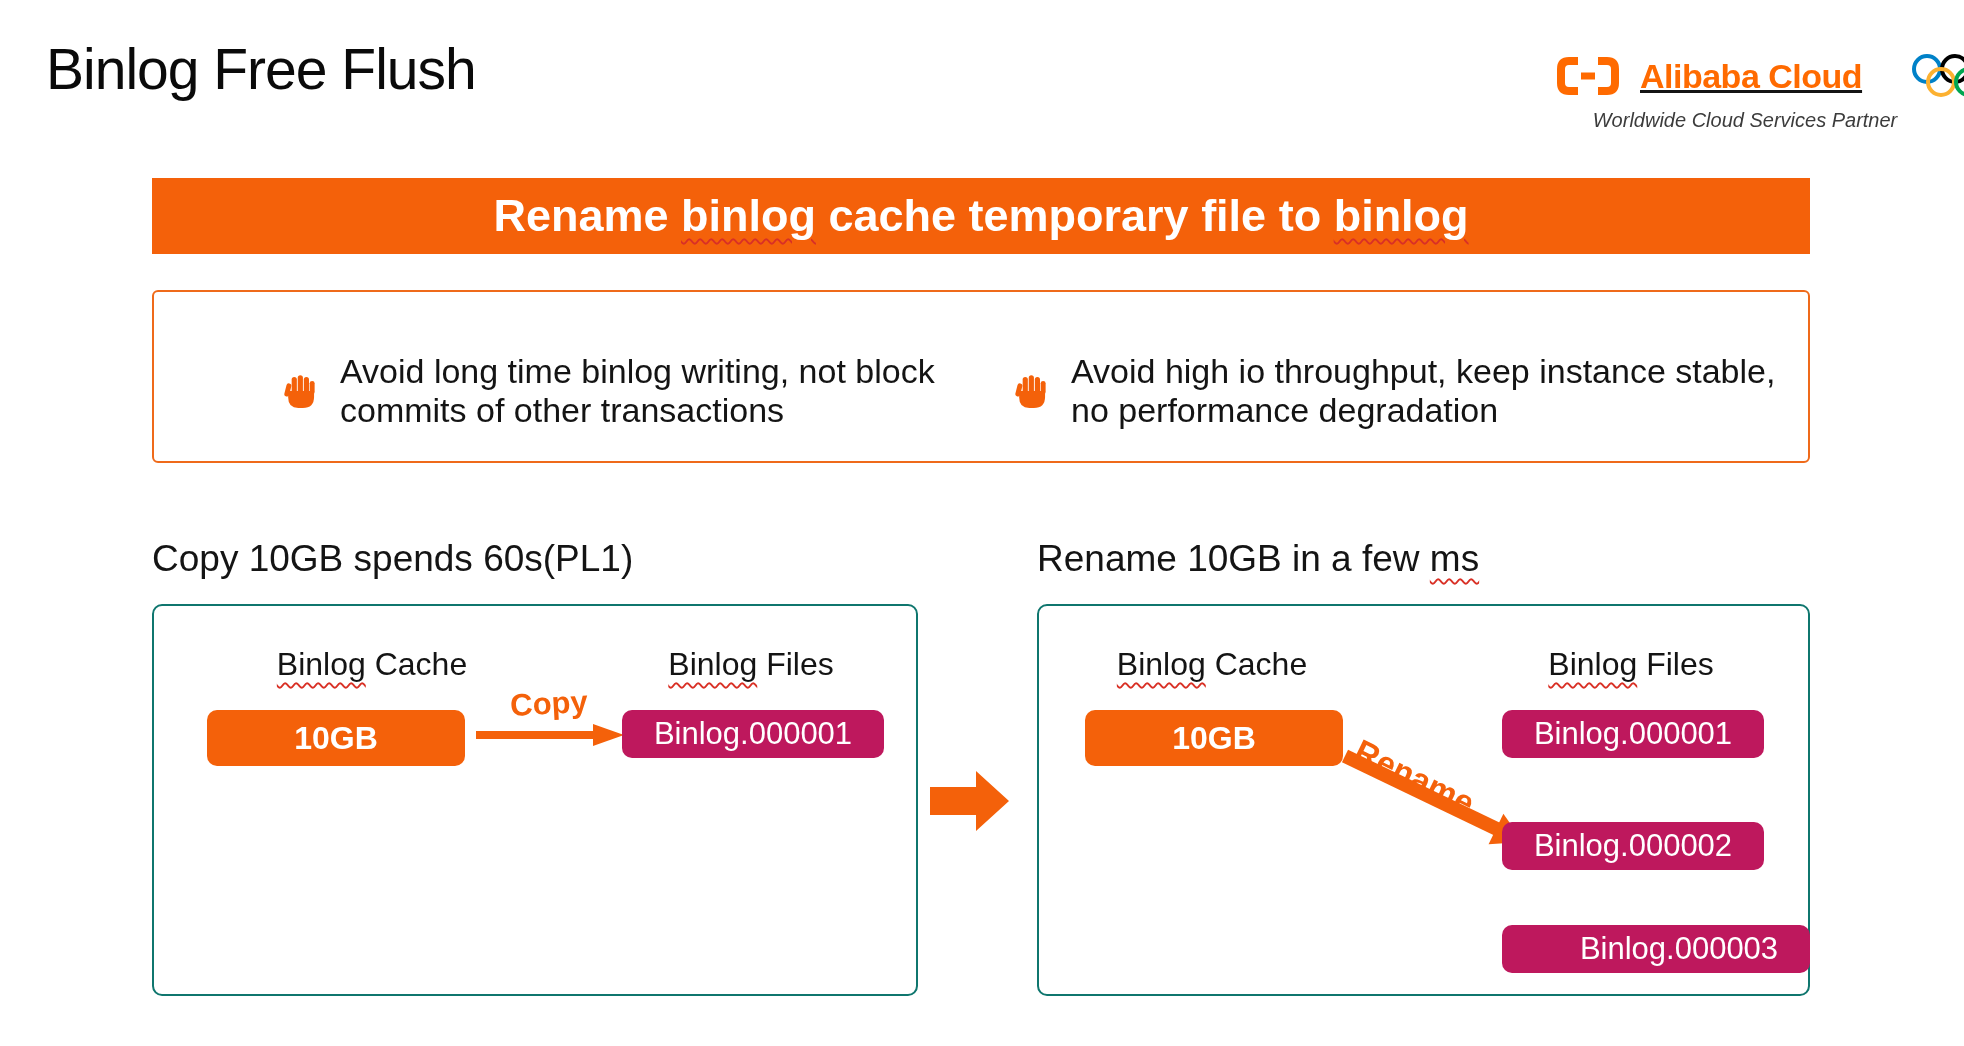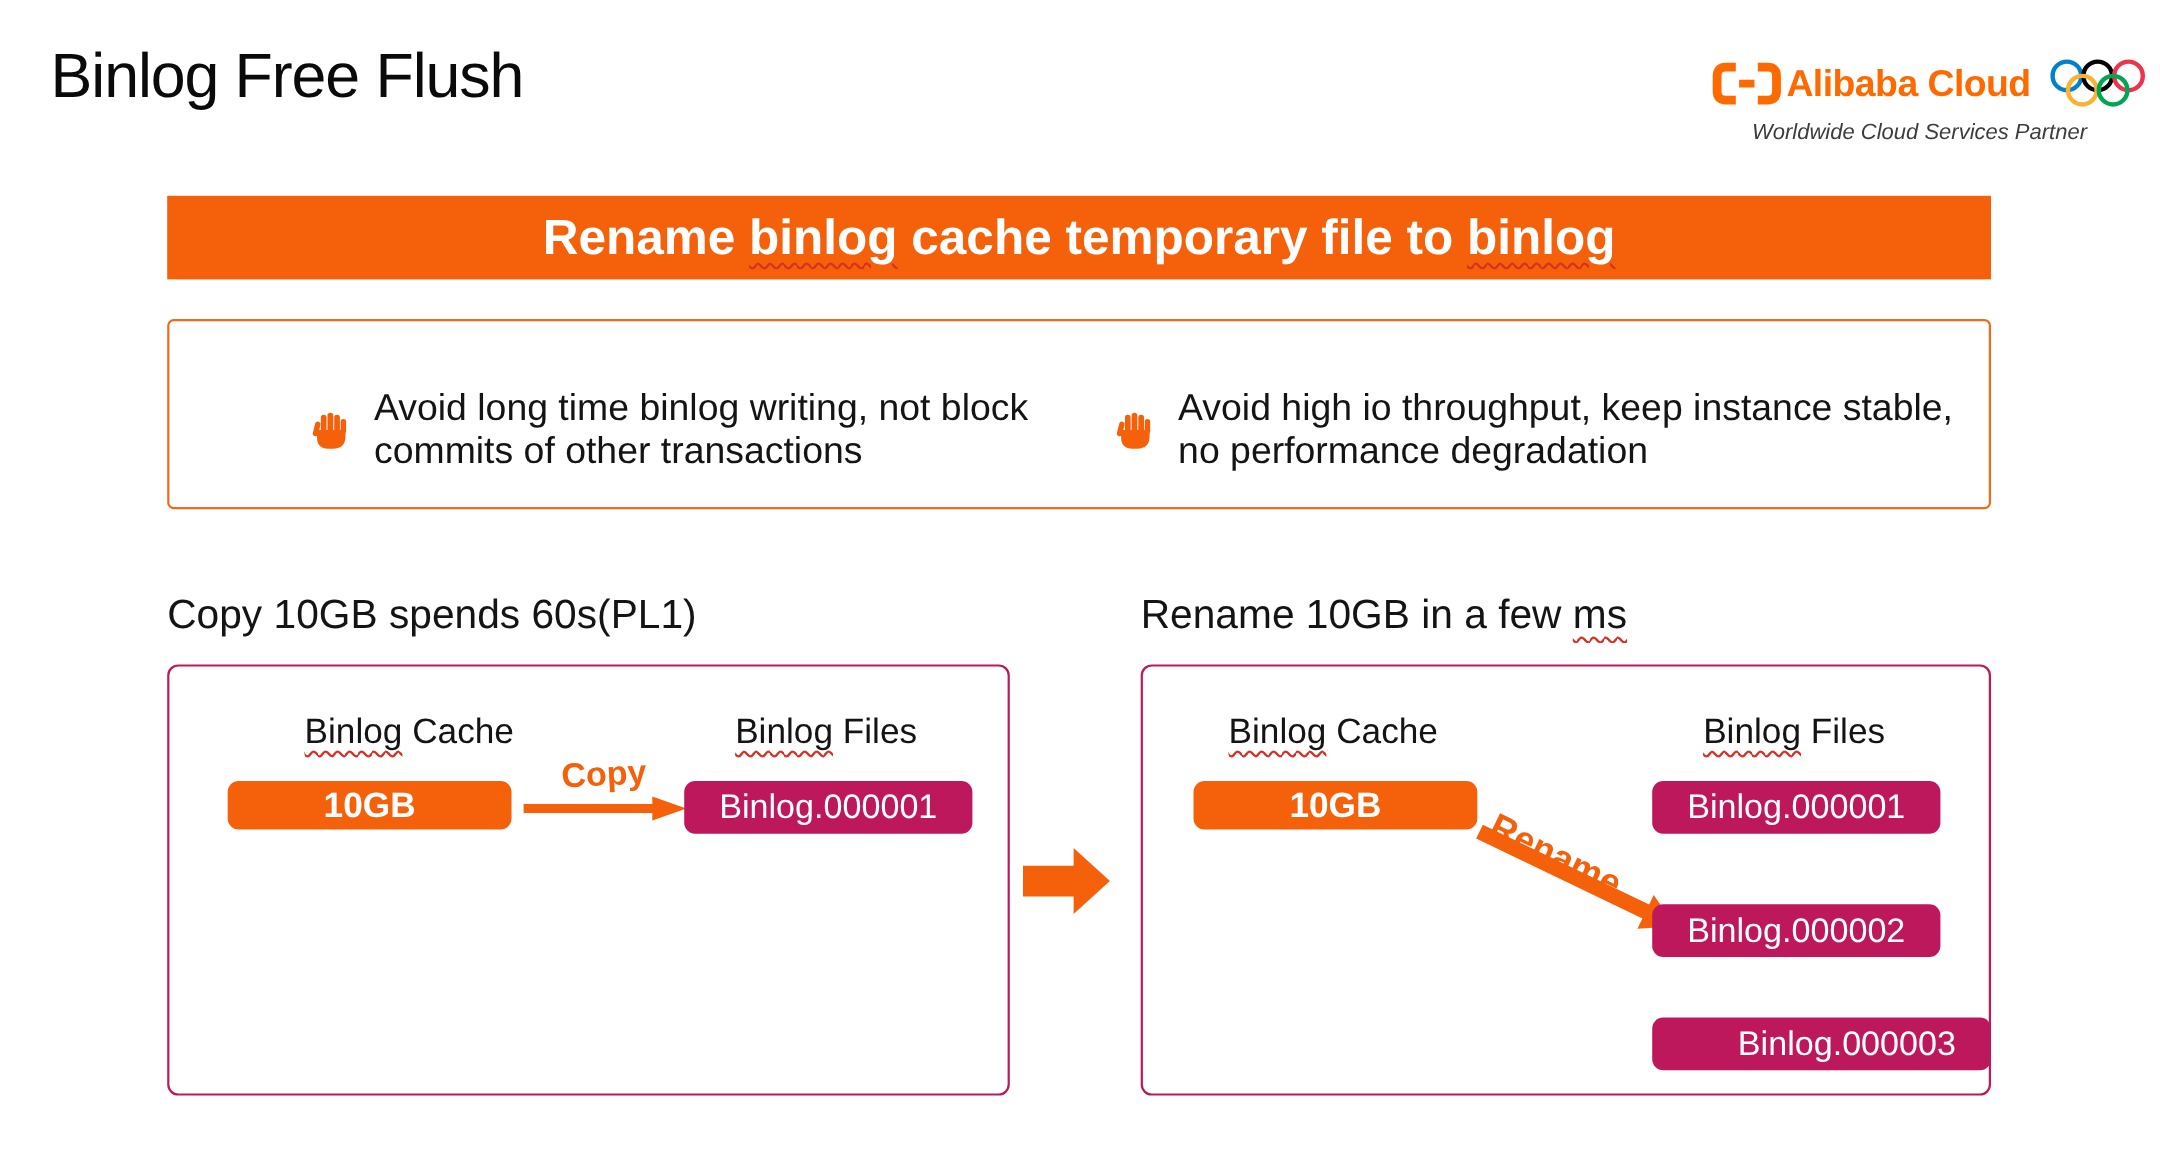--- a/index.html
+++ b/index.html
@@ -5,21 +5,21 @@
   html,body{margin:0;padding:0;}
   body{
     width:1964px;height:1046px;background:#ffffff;position:relative;overflow:hidden;
     font-family:"Liberation Sans", sans-serif;color:#141414;
   }
   .abs{position:absolute;}
 
   
   .page-title{left:46px;top:36px;font-size:57px;font-weight:500;color:#0a0a0a;letter-spacing:-1px;}
   .logo-block{left:1556px;top:50px;width:378px;}
-  .logo-row{display:flex;align-items:center;gap:4px;}
+  .logo-row{display:flex;align-items:center;gap:20px;text-decoration:underline;}
   .brand-text{color:#FF6A00;font-size:34px;font-weight:bold;white-space:nowrap;letter-spacing:-0.5px;}
   .logo-sep{width:2px;height:36px;background:#c9c9c9;margin:0 4px;}
   .logo-tagline{font-size:20px;color:#3c3c3c;margin-top:7px;text-align:center;white-space:nowrap;font-style:italic;}
 
   
   .banner{
     left:152px;top:178px;width:1658px;height:76px;background:#F4610A;
     display:flex;align-items:center;justify-content:center;
     color:#fff;font-size:45px;font-weight:bold;white-space:pre;
   }
@@ -36,26 +36,26 @@
   }
   .bullet-row{display:flex;align-items:center;gap:22px;font-size:34px;color:#141414;}
   .hand-icon{width:36px;height:36px;flex:0 0 auto;}
 
   
   .panel-heading{top:538px;font-size:37px;color:#141414;text-align:left;white-space:pre;}
   .heading-left{left:152px;width:766px;}
   .heading-right{left:1037px;width:773px;}
 
   
-  .panel{top:604px;height:392px;box-sizing:border-box;border:2px solid #be185d;border-radius:10px;background:#fff;}
+  .panel{top:604px;height:392px;box-sizing:border-box;border:2px solid #0f766e;border-radius:10px;background:#fff;}
   .panel-left{left:152px;width:766px;}
   .panel-right{left:1037px;width:773px;}
   .box-label{position:absolute;top:40px;font-size:32px;text-align:center;color:#141414;white-space:pre;}
   .cache-box{
-    position:absolute;top:104px;width:258px;height:44px;border-radius:10px;background:#F4610A;
+    position:absolute;top:104px;width:258px;height:56px;border-radius:10px;background:#F4610A;
     color:#fff;font-size:32px;font-weight:bold;display:flex;align-items:center;justify-content:center;
   }
   .file-box{
     position:absolute;width:262px;height:48px;border-radius:10px;background:#be185d;
     color:#fff;font-size:31px;display:flex;align-items:center;justify-content:center;
   }
   .copy-arrow{position:absolute;left:320px;top:117px;}
   .copy-label{
     position:absolute;left:320px;top:80px;width:150px;text-align:center;
     color:#F4610A;font-size:31px;font-weight:600;transform:rotate(-3deg);

